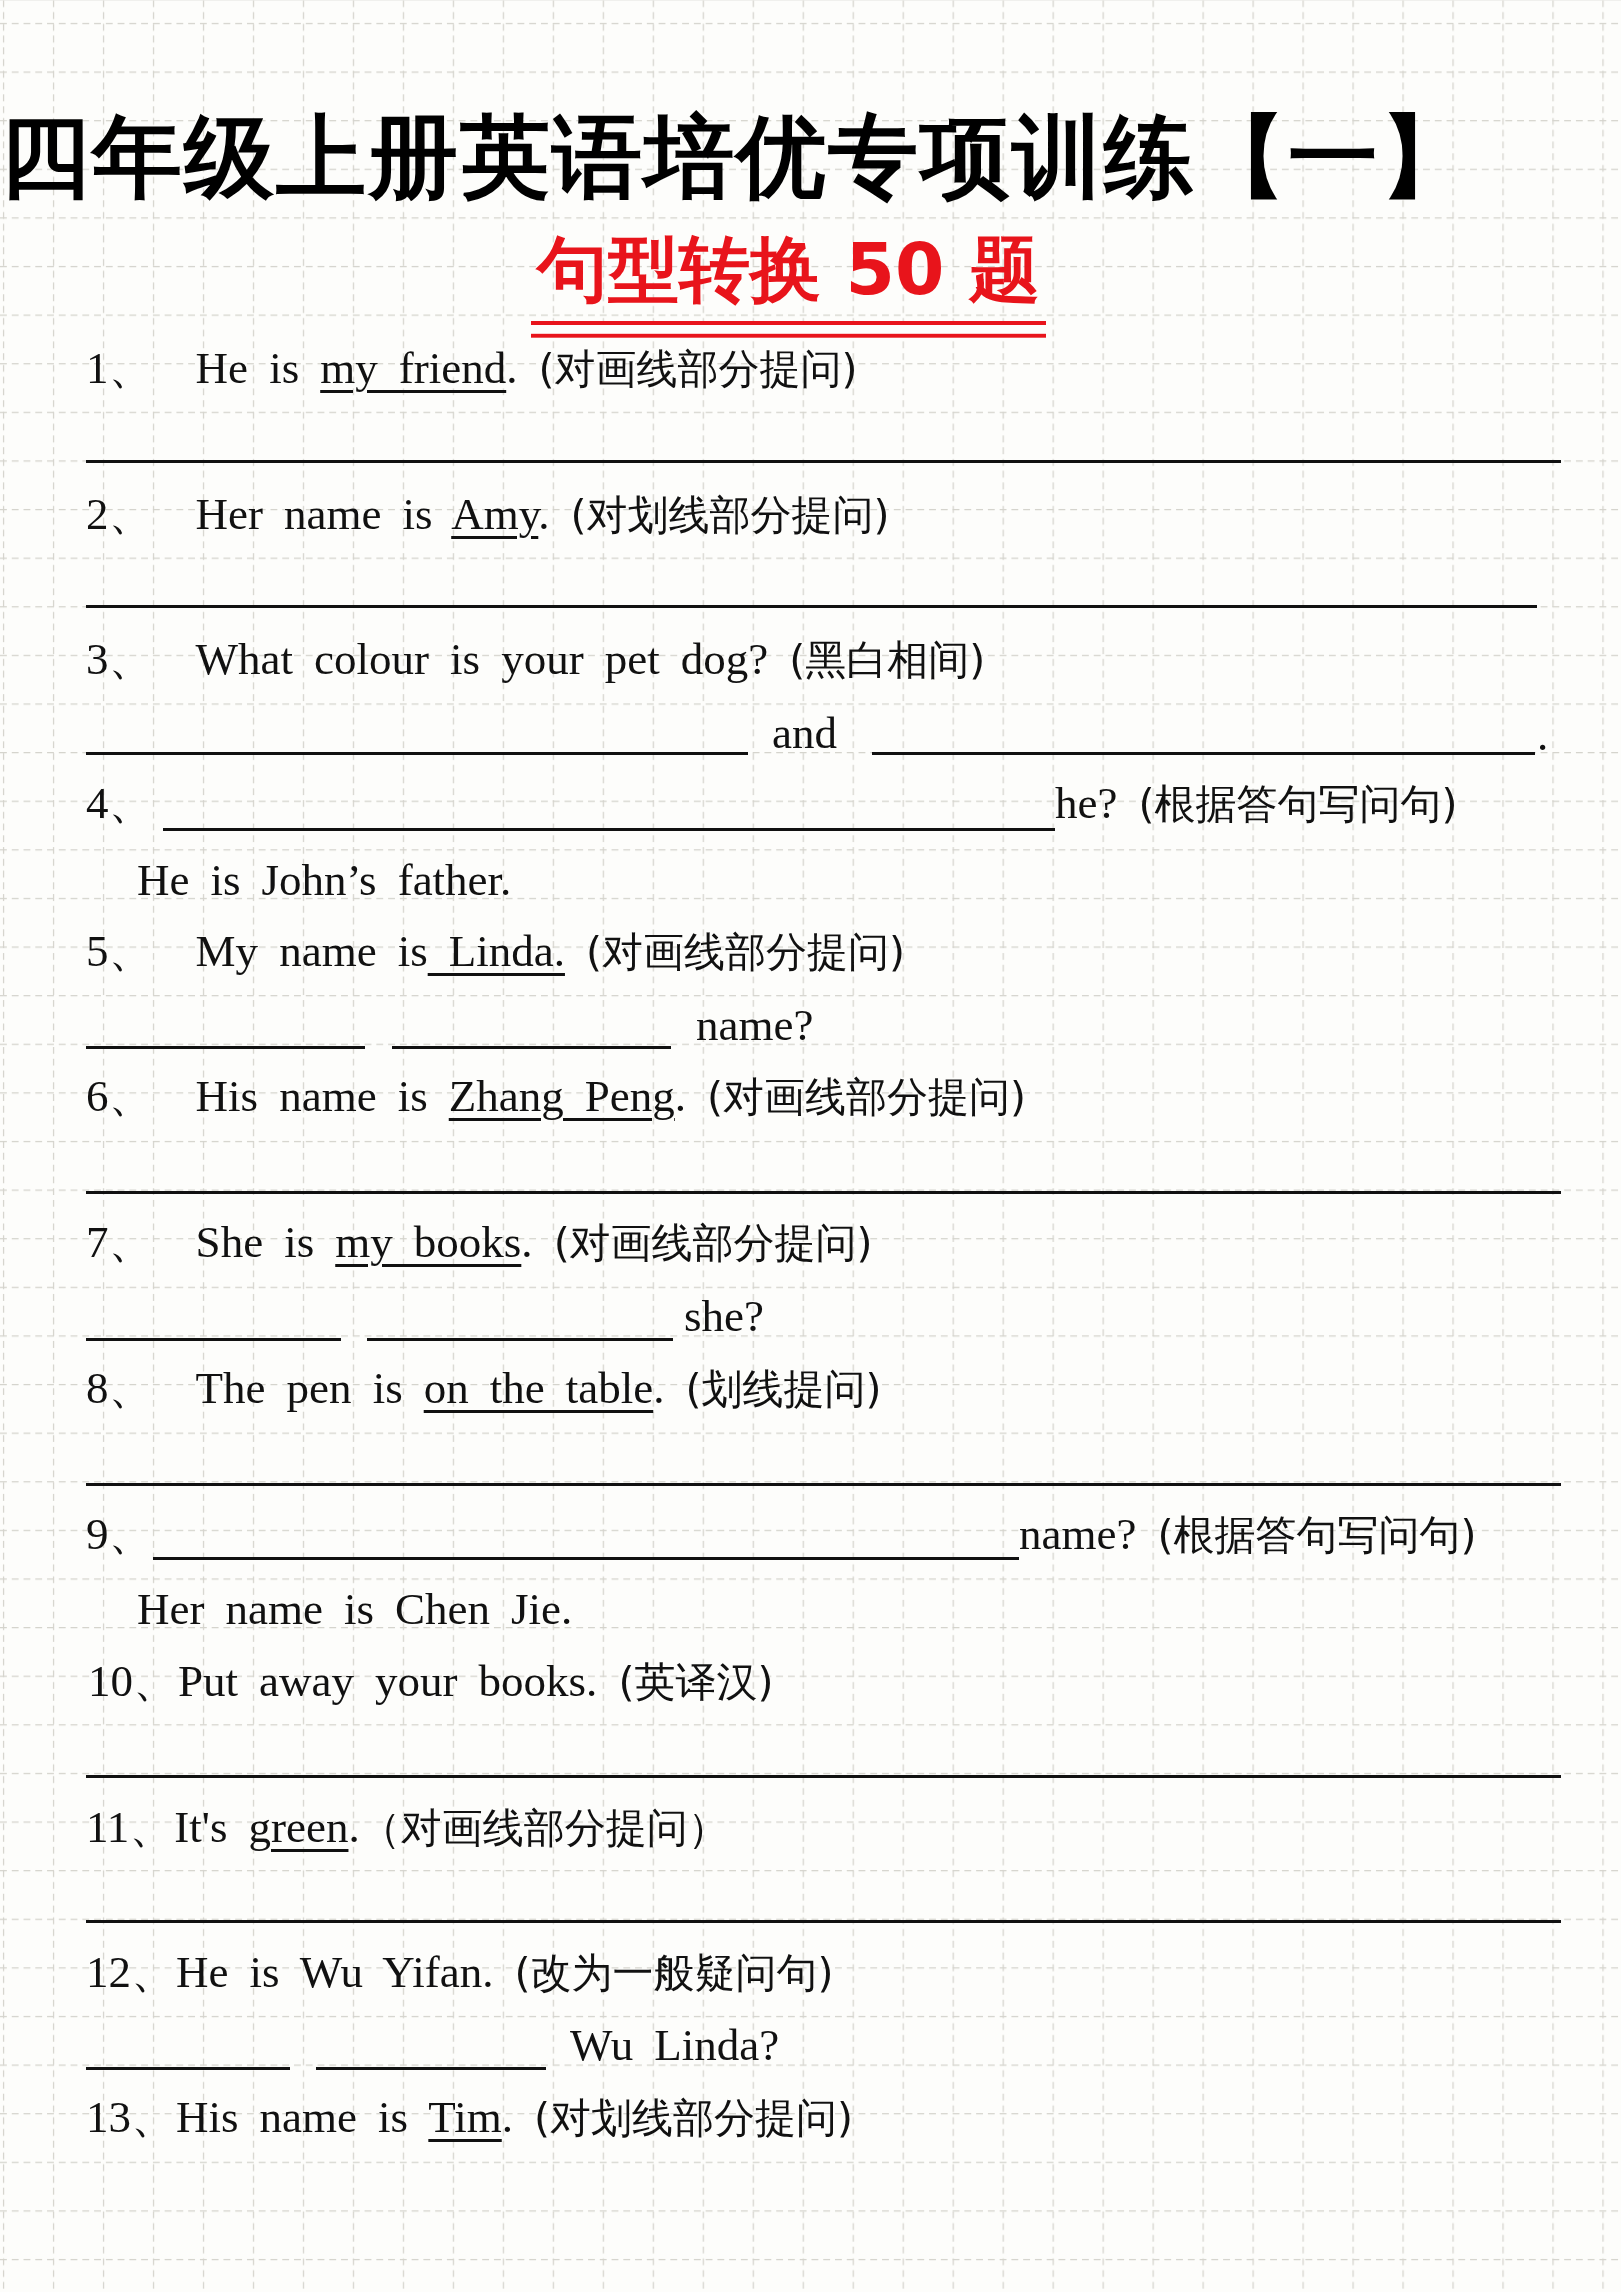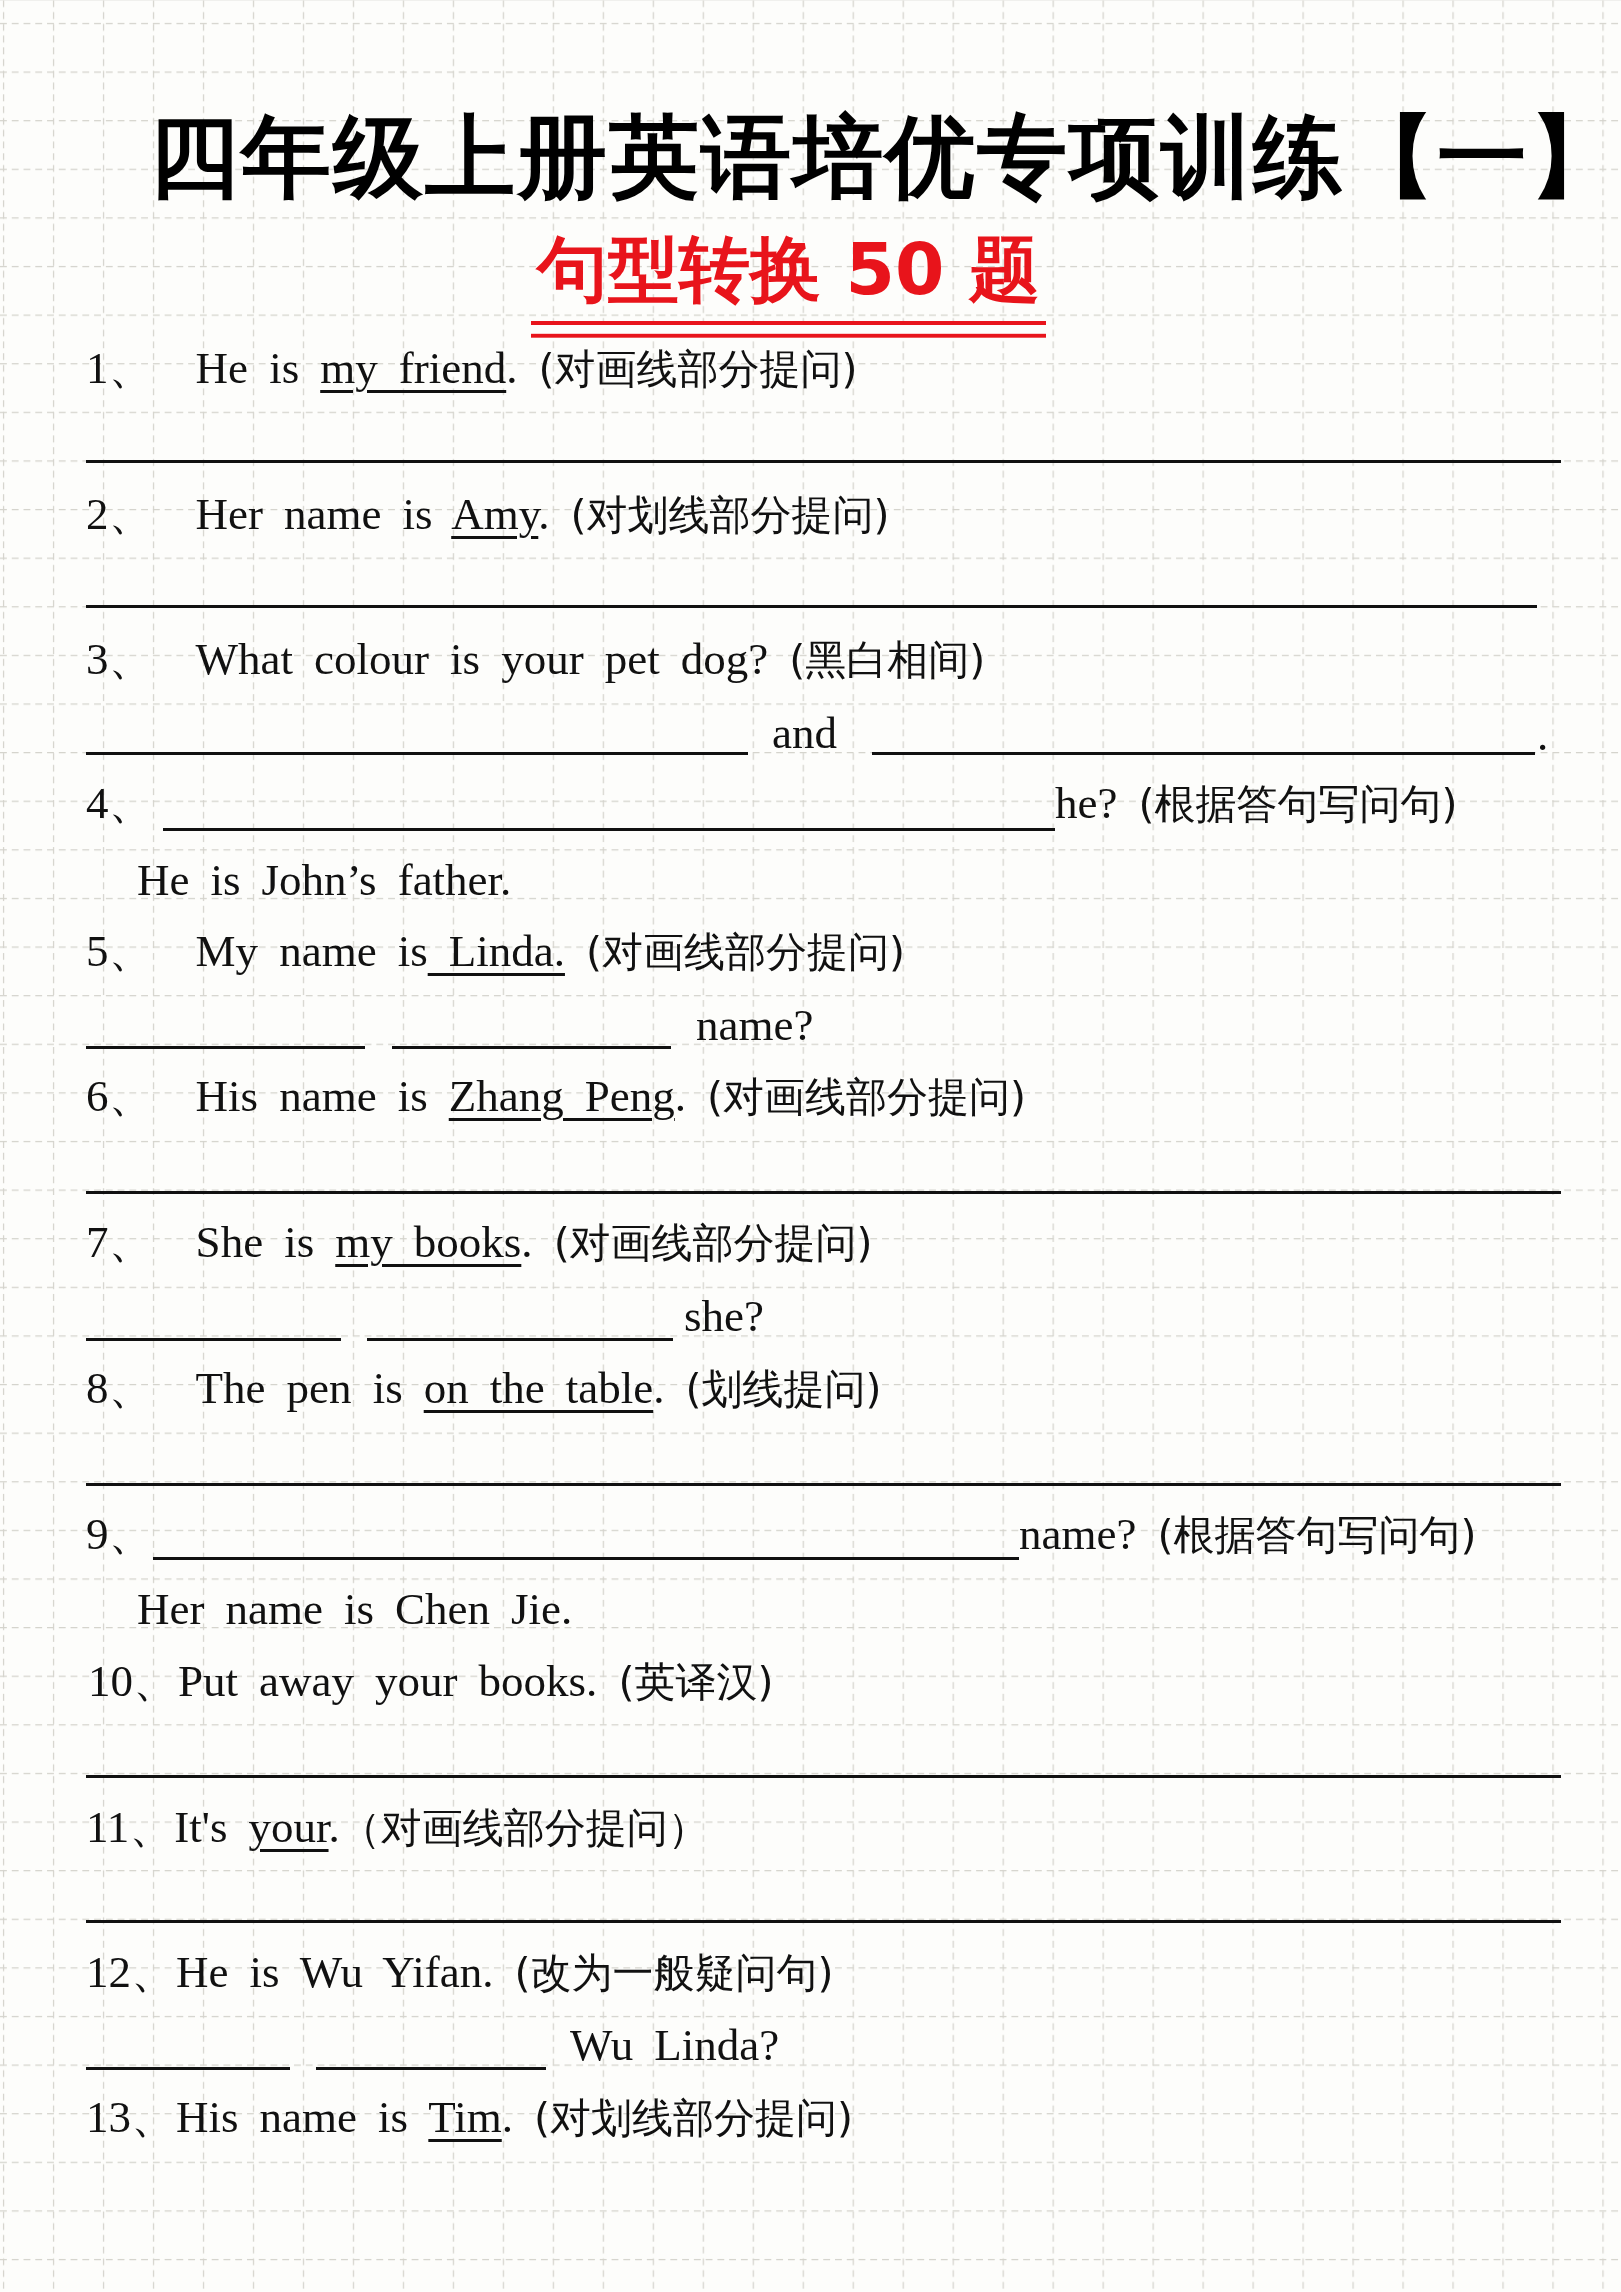--- a/index.html
+++ b/index.html
@@ -24,21 +24,21 @@
       position: absolute;
       inset: 0;
       pointer-events: none;
     }
     .grid svg { display: block; }
     .title {
       position: absolute;
       left: 0;
       width: 1621px;
       top: 98px;
-      text-align: right;
+      text-align: left;
       font-family: "DejaVu Sans", "Liberation Sans", sans-serif;
       font-weight: bold;
       font-size: 90px;
       letter-spacing: 2px;
       color: #000;
       line-height: 118px;
     }
     .subtitle-wrap {
       position: absolute;
       left: 0;
@@ -162,21 +162,21 @@
   <span>name?</span> <span class="cn">(根据答句写问句)</span>
 </div>
 <div class="line" style="left:137px; top:1582px;">Her name is Chen Jie.</div>
 
 <div class="line" style="left:88px; top:1654px;">
   <span class="num"><span>10</span><span>、</span></span><span>Put away your books. </span><span class="cn">(英译汉)</span>
 </div>
 <div class="rule" style="left:86px; top:1775px; width:1475px;"></div>
 
 <div class="line" style="left:86px; top:1800px;">
-  <span class="num"><span>11</span><span>、</span></span><span>It's </span><span class="u">your</span><span>.</span><span class="cn">（对画线部分提问）</span>
+  <span class="num"><span>11</span><span>、</span></span><span>It's </span><span class="u">green</span><span>.</span><span class="cn">（对画线部分提问）</span>
 </div>
 <div class="rule" style="left:86px; top:1920px; width:1475px;"></div>
 
 <div class="line" style="left:86px; top:1945px;">
   <span class="num"><span>12</span><span>、</span></span><span>He is Wu Yifan. </span><span class="cn">(改为一般疑问句)</span>
 </div>
 <div class="rule" style="left:86px; top:2067px; width:204px;"></div>
 <div class="rule" style="left:316px; top:2067px; width:230px;"></div>
 <div class="line" style="left:570px; top:2018px;">Wu Linda?</div>
 

